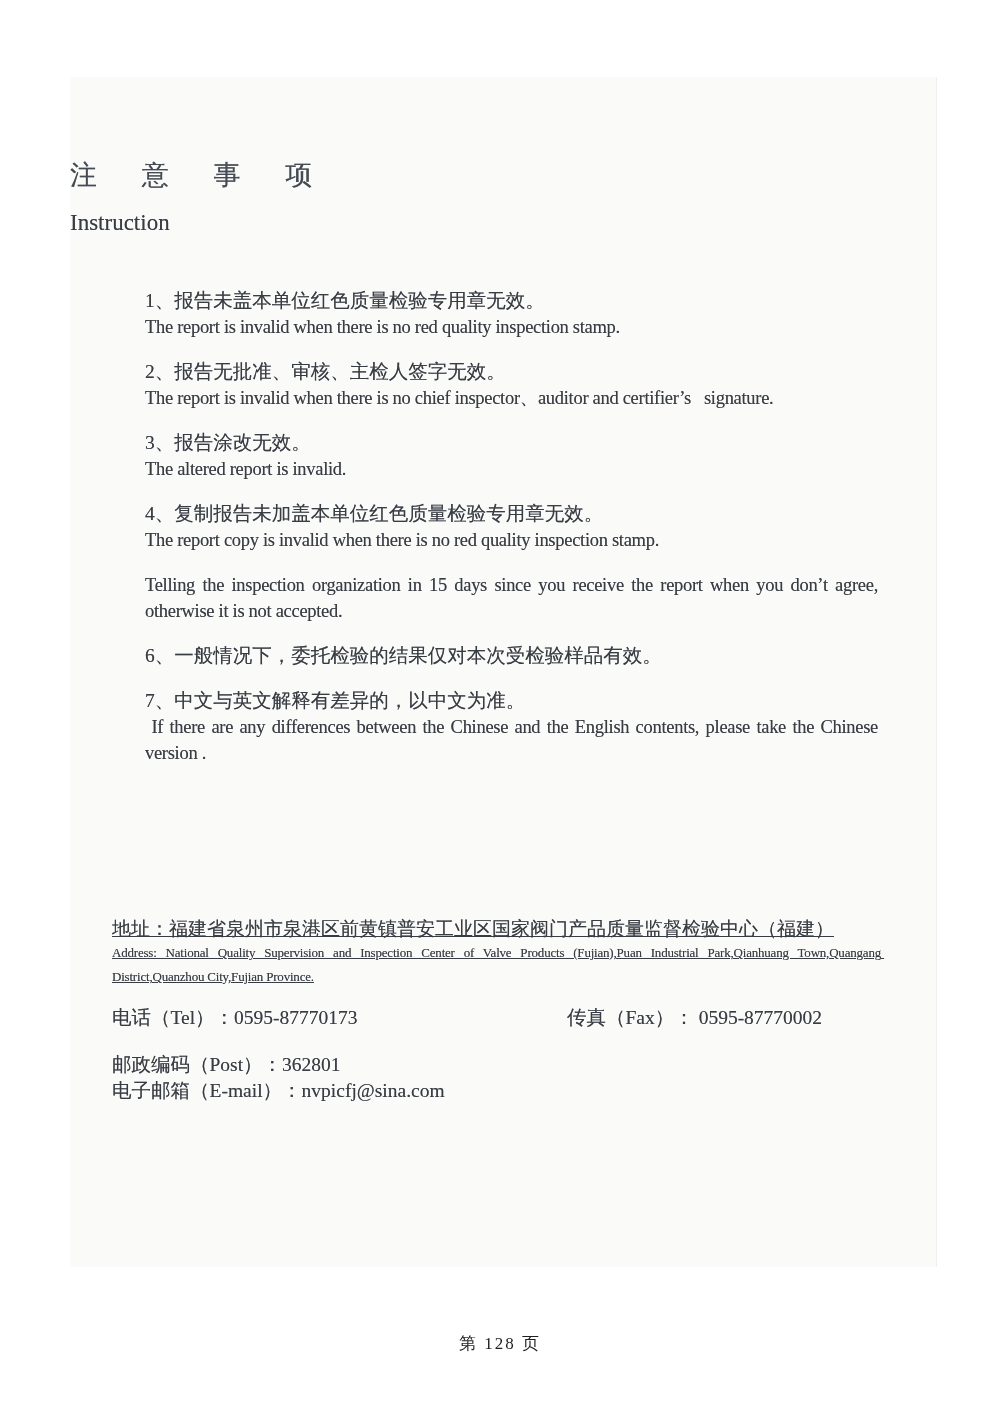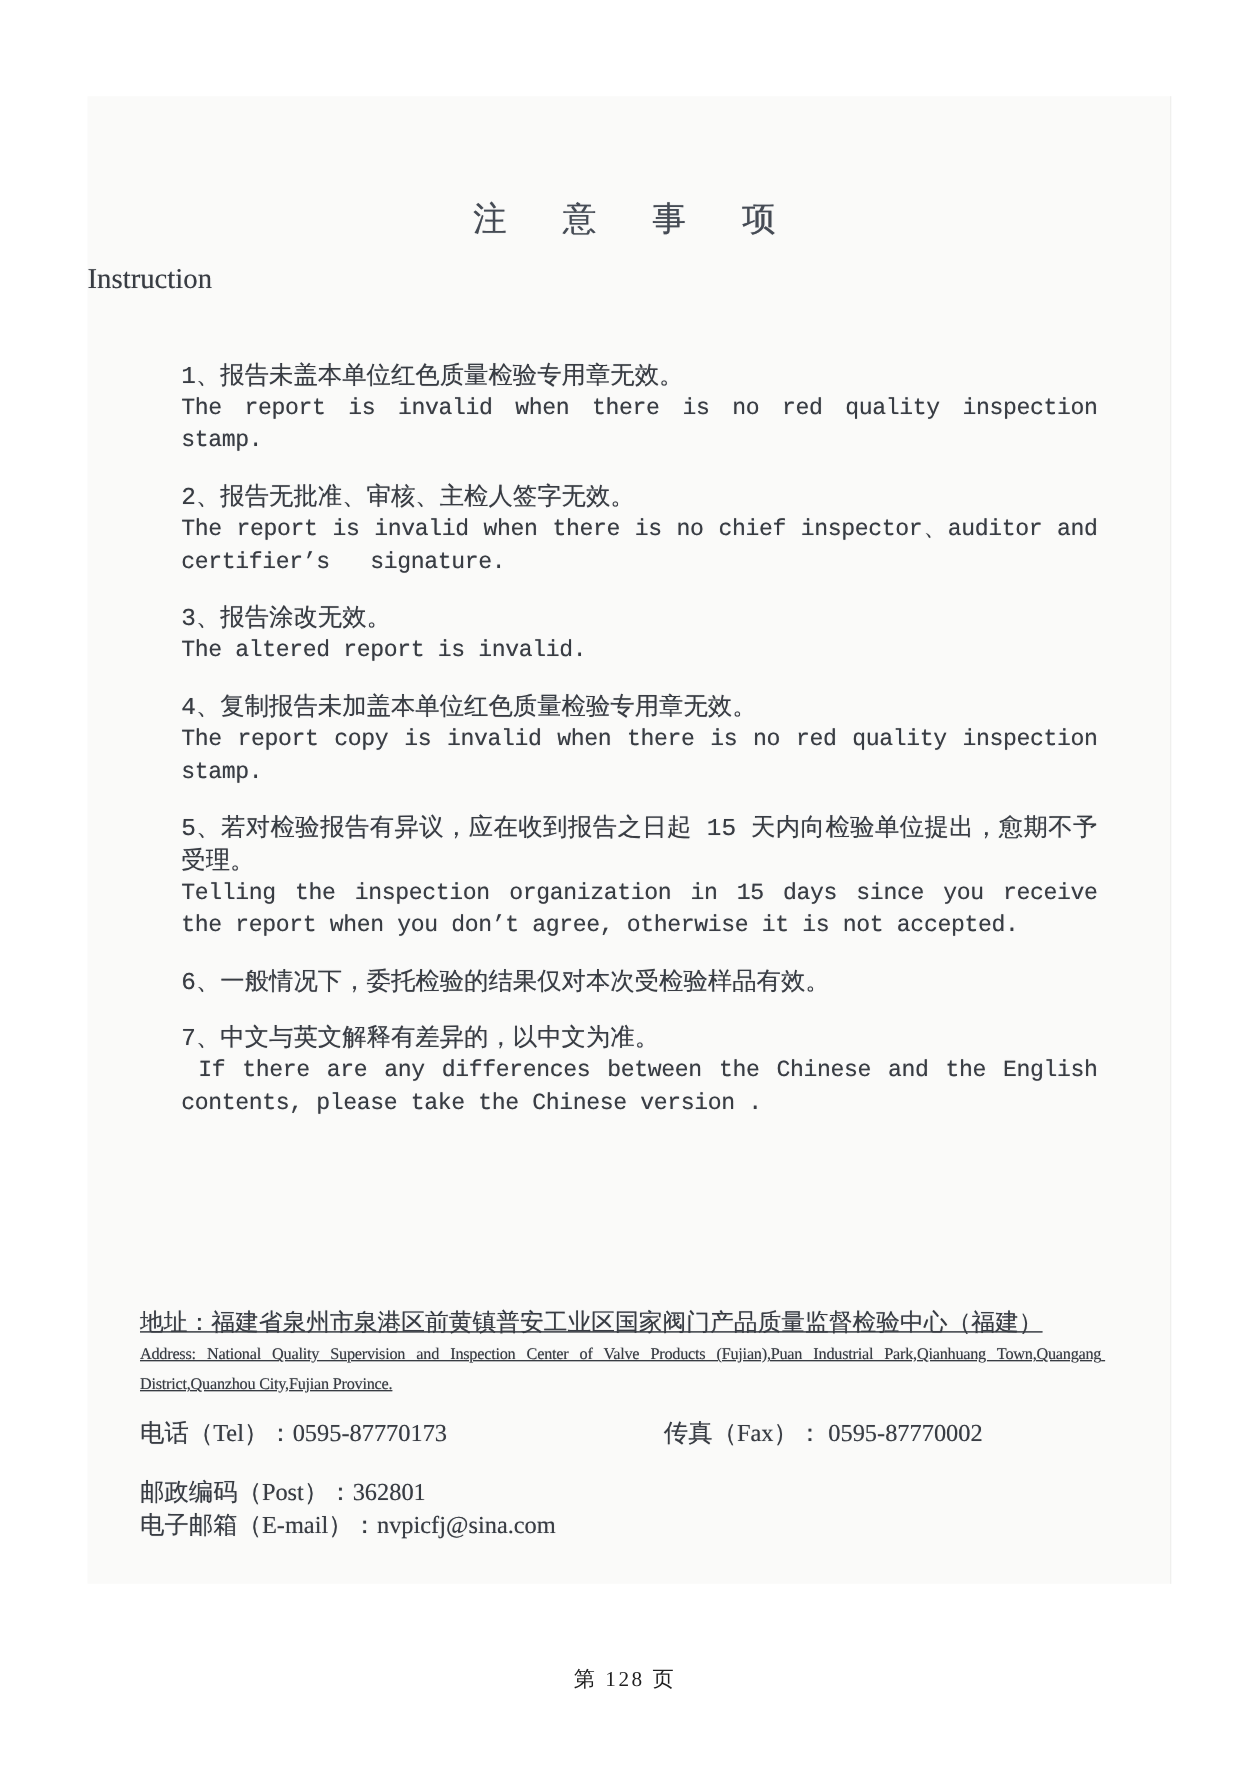--- a/index.html
+++ b/index.html
@@ -20,34 +20,32 @@
     top: 77px;
     width: 867px;
     height: 1190px;
     background: #fafaf9;
     border-right: 1px solid #f0f0ee;
     box-sizing: border-box;
     padding-top: 80px;
     text-shadow: 0 0 0.6px rgba(56,60,67,0.55);
   }
   .title-cn {
-    text-align: center;
     font-size: 27px;
     color: #454b55;
     letter-spacing: 7px;
     word-spacing: 24px;
   }
   .title-en {
     text-align: left;
     font-size: 23px;
     margin-top: 17px;
   }
   .items {
     margin: 52px 58px 0 75px;
-    font-family: Liberation Mono, monospace;
   }
   .item { margin-bottom: 19px; }
   .item .cn {
     font-size: 19.5px;
     line-height: 26px;
     text-align: justify;
   }
   .item .en {
     font-size: 18.5px;
     line-height: 26px;
@@ -69,21 +67,21 @@
     letter-spacing: -0.2px;
     text-align: justify;
     white-space: pre-wrap;
   }
   .contact-row {
     display: flex;
     margin: 0 45px 0 42px;
     font-size: 19.5px;
     line-height: 26px;
   }
-  .contact-row.row-1 { margin-top: 16px; }
+  .contact-row.row-1 { margin-top: 16px; gap: 36px; }
   .contact-row.row-2 { margin-top: 21px; flex-direction: column; }
   .contact-row .left { width: 419px; flex: none; }
   .contact-row .right { flex: 1; }
   .page-footer {
     position: absolute;
     left: 0;
     top: 1332px;
     width: 1000px;
     text-align: center;
     font-size: 17px;
@@ -111,21 +109,20 @@
     </div>
     <div class="item">
       <div class="cn">3、报告涂改无效。</div>
       <div class="en">The altered report is invalid.</div>
     </div>
     <div class="item">
       <div class="cn">4、复制报告未加盖本单位红色质量检验专用章无效。</div>
       <div class="en">The report copy is invalid when there is no red quality inspection stamp.</div>
     </div>
     <div class="item">
-      <div class="cn">5、若对检验报告有异议，应在收到报告之日起 15 天内向检验单位提出，愈期不予受理。</div>
       <div class="en">Telling the inspection organization in 15 days since you receive the report when you don’t agree, otherwise it is not accepted.</div>
     </div>
     <div class="item">
       <div class="cn">6、一般情况下，委托检验的结果仅对本次受检验样品有效。</div>
     </div>
     <div class="item">
       <div class="cn">7、中文与英文解释有差异的，以中文为准。</div>
       <div class="en"> If there are any differences between the Chinese and the English contents, please take the Chinese version .</div>
     </div>
   </div>

